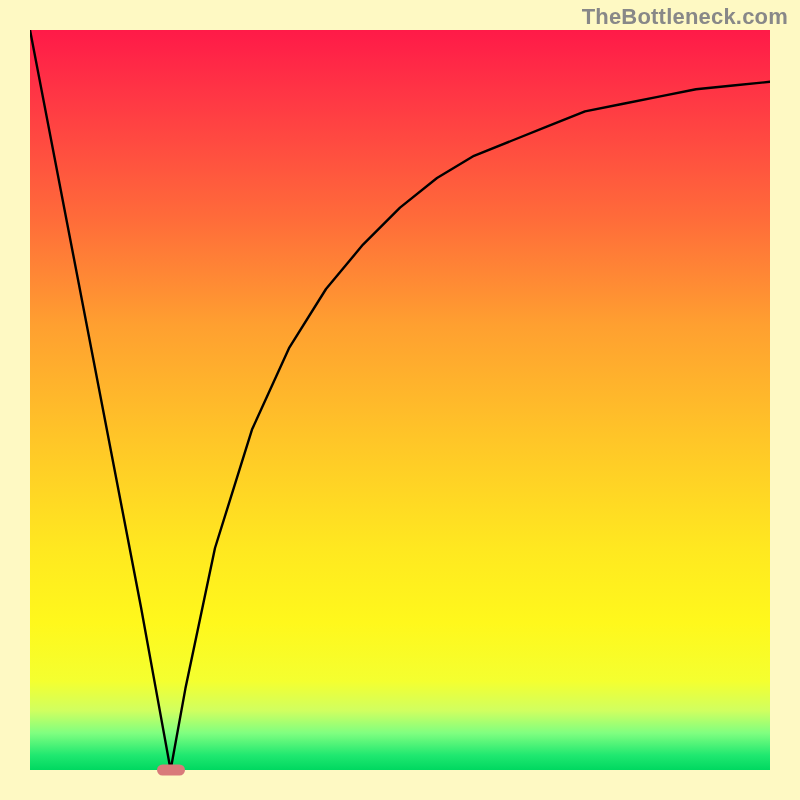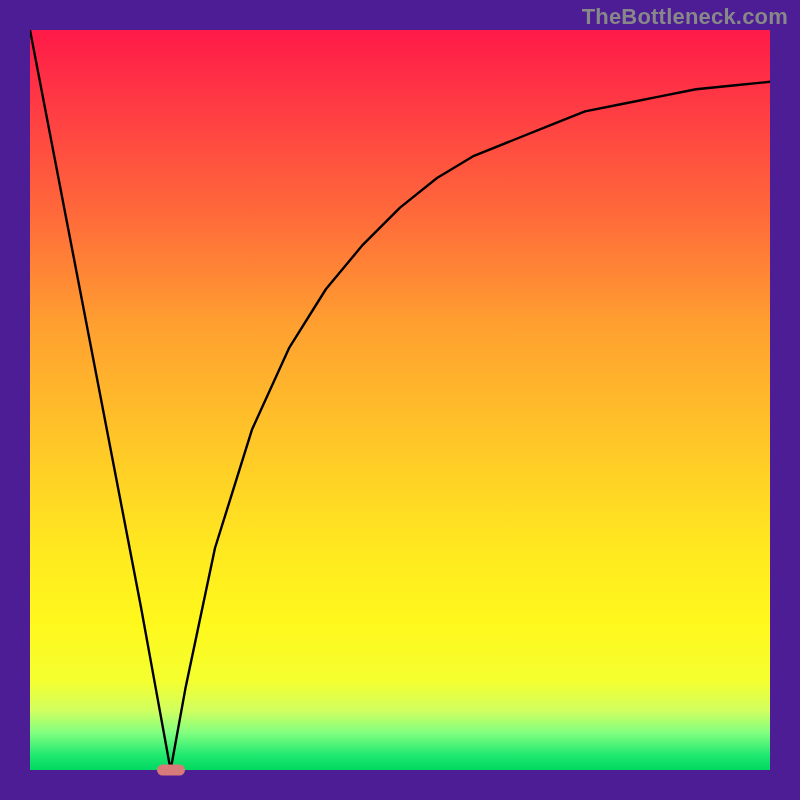--- a/index.html
+++ b/index.html
@@ -1,21 +1,21 @@
 <!DOCTYPE html>
 <html><head>
 <meta charset="utf-8">
 <style>
   * { margin: 0; padding: 0; box-sizing: border-box; }
   html, body { width: 800px; height: 800px; overflow: hidden; background: #000; }
   .frame {
     position: relative;
     width: 800px;
     height: 800px;
-    background: #4c1d95;
+    background: #fef9c3;
   }
   .plot-area {
     position: absolute;
     left: 30px;
     top: 30px;
     width: 740px;
     height: 740px;
     background: linear-gradient(to bottom,
       #ff1a48 0%,
       #ff3a44 10%,

